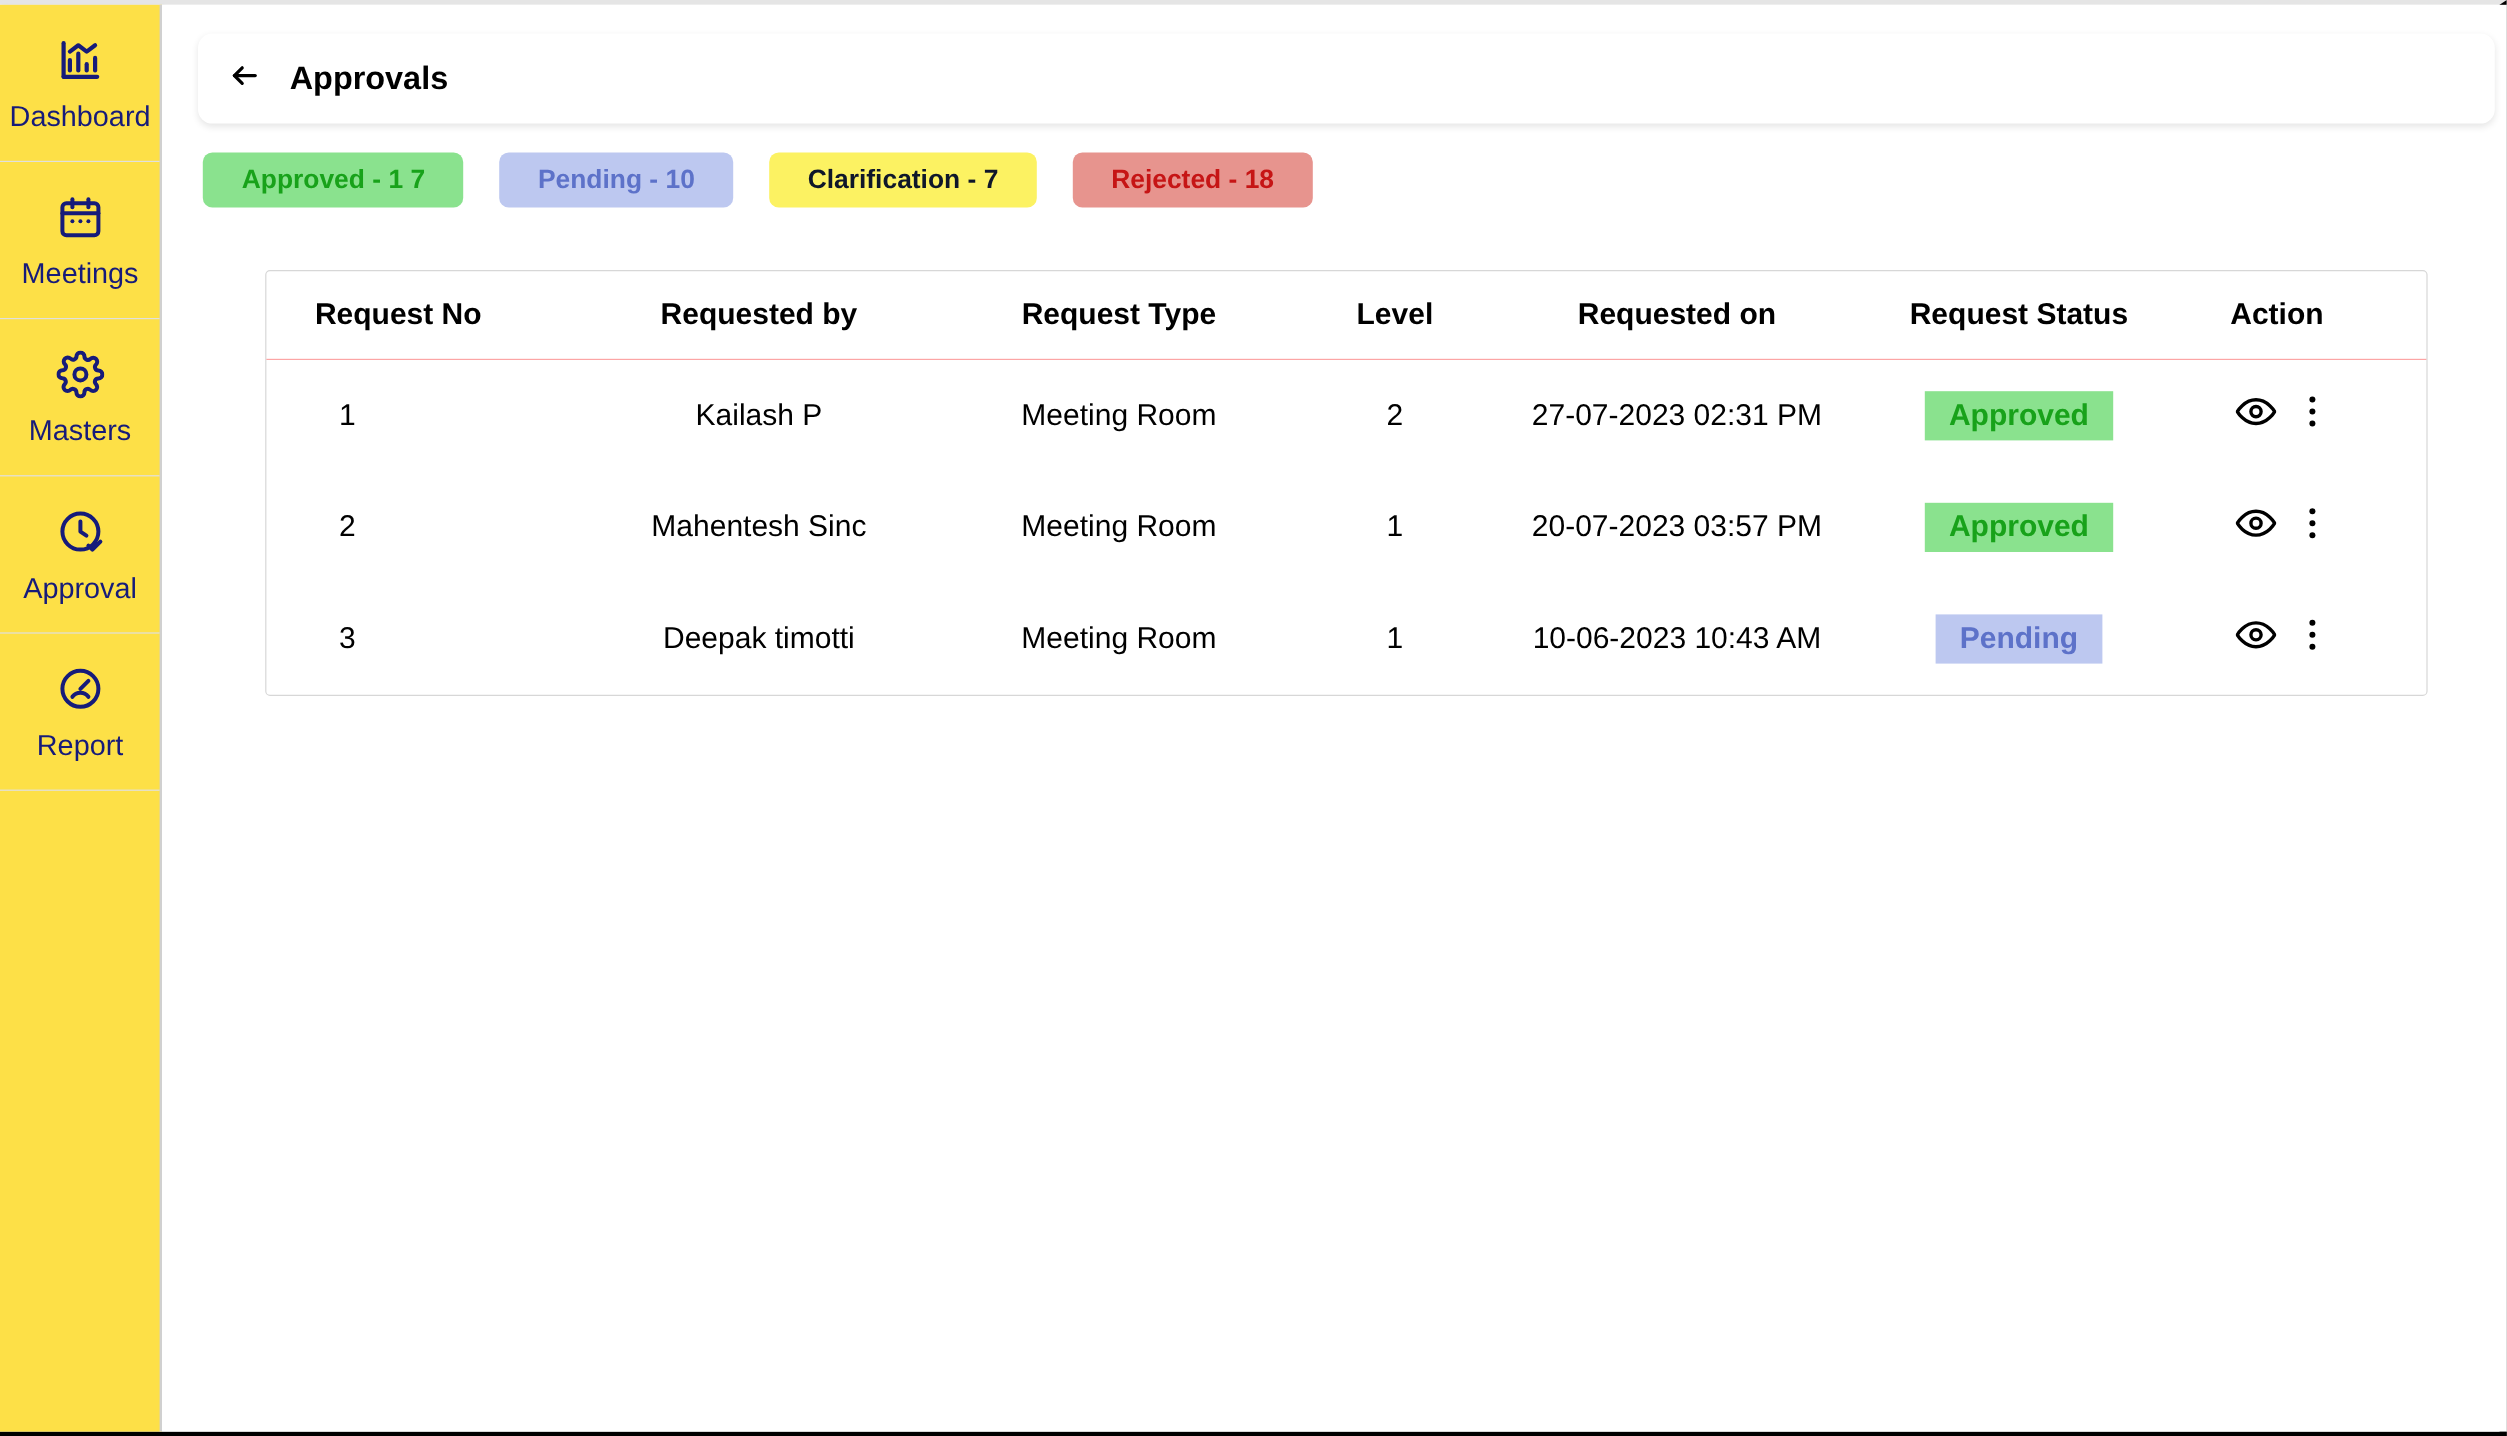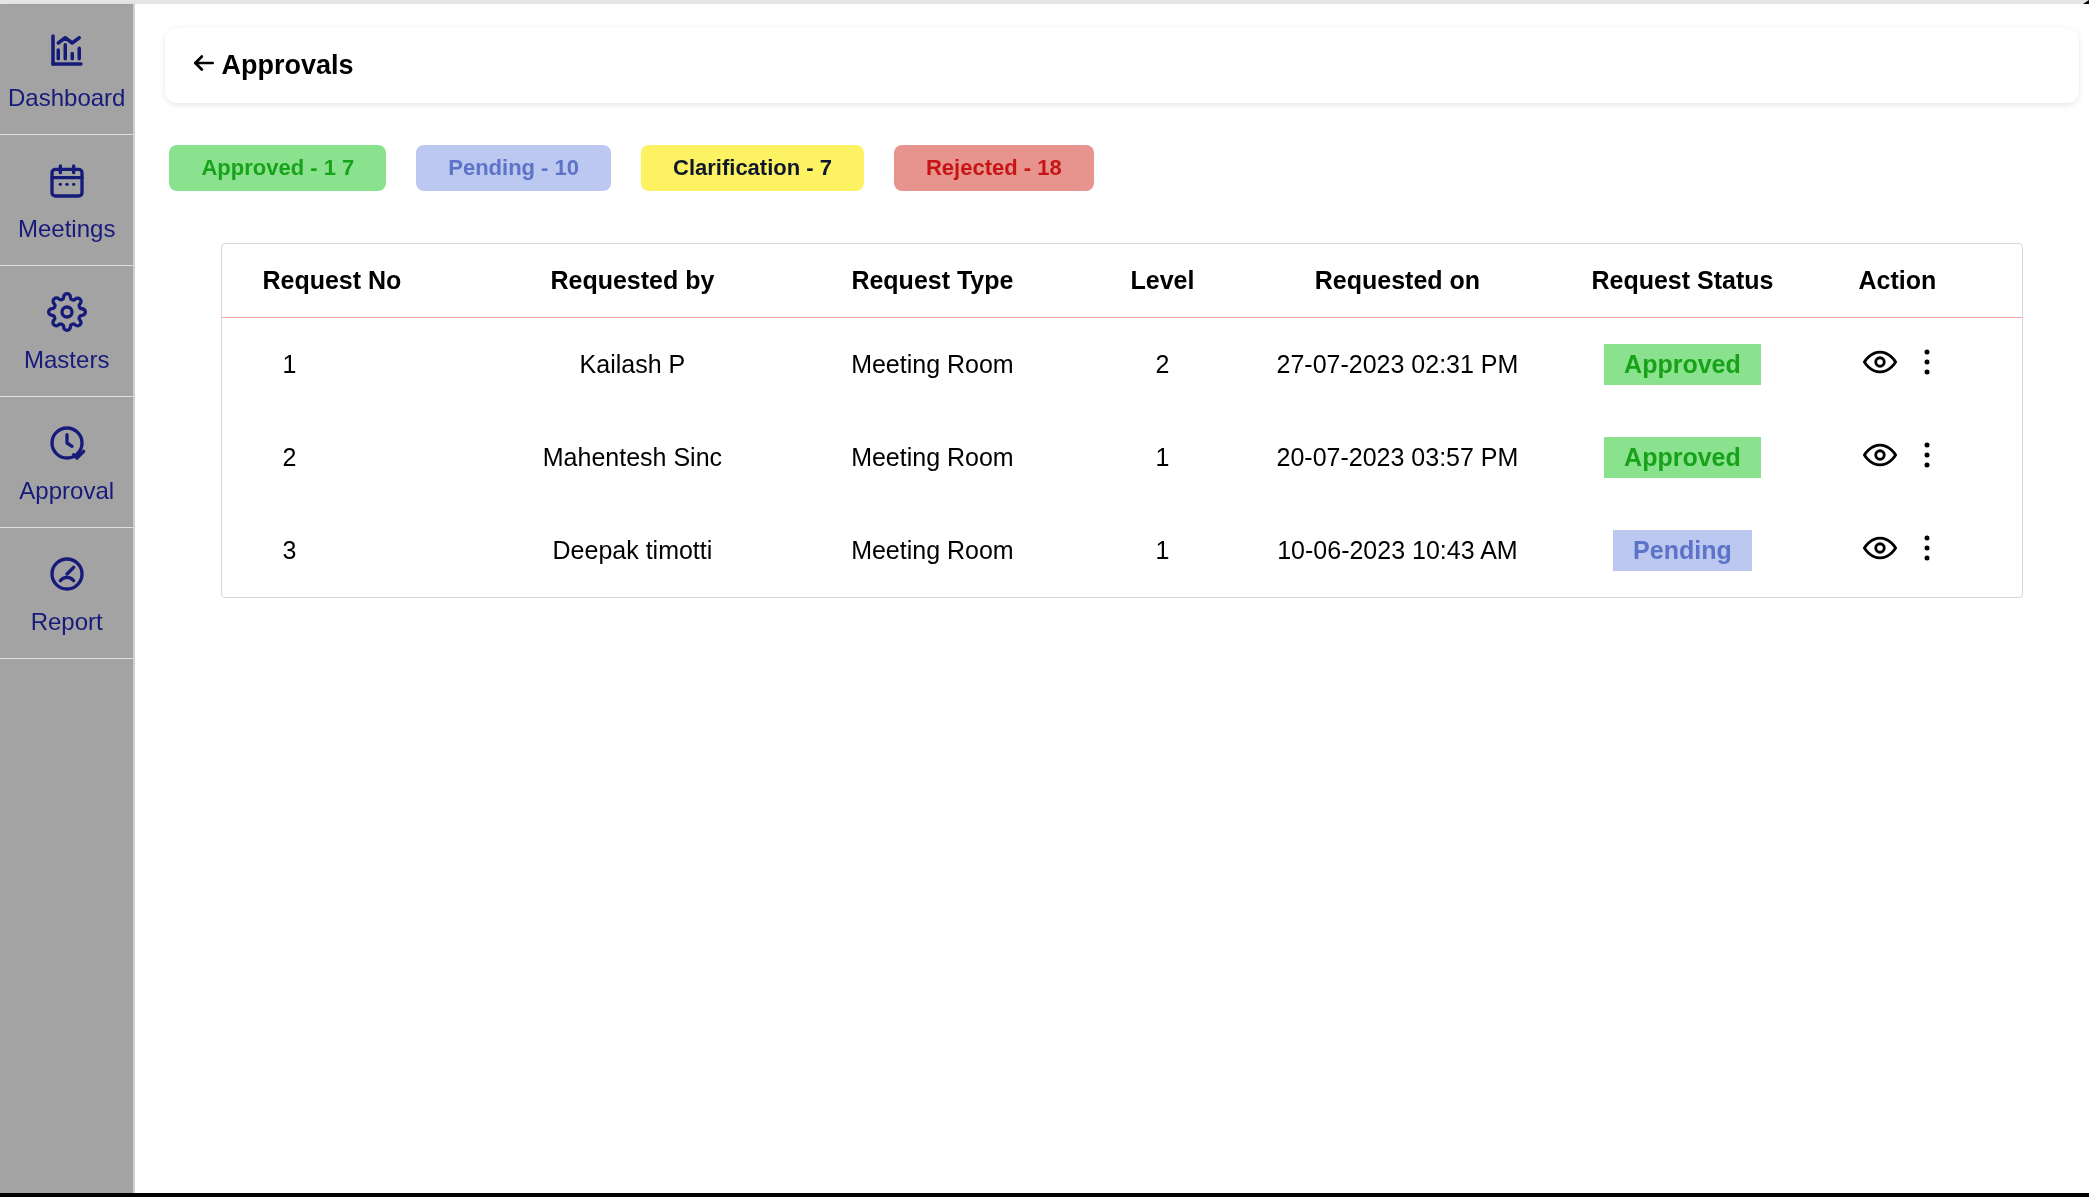--- a/index.html
+++ b/index.html
@@ -15,21 +15,21 @@
     display: flex;
     width: 100%;
     height: 100%;
     border-top: 4px solid #e5e5e5;
     border-bottom: 4px solid #000;
     border-right: 6px solid #000;
   }
   
   .sidebar {
     width: 186px;
-    background: #a3a3a3;
+    background: #fde047;
     border-right: 2px solid #d0d0d0;
     display: flex;
     flex-direction: column;
     box-shadow: 2px 0 3px rgba(0,0,0,0.05);
   }
   .sidebar-item {
     display: flex;
     flex-direction: column;
     align-items: center;
     justify-content: center;
@@ -57,23 +57,23 @@
     padding: 24px 34px 24px 30px;
     display: flex;
     flex-direction: column;
   }
   .header-bar {
     background: #ffffff;
     border-radius: 12px;
     box-shadow: 0 2px 6px rgba(0,0,0,0.10);
     padding: 22px 26px;
     display: flex;
-    align-items: flex-start;
-    gap: 4px;
-    margin-bottom: 42px;
+    align-items: center;
+    gap: 24px;
+    margin-bottom: 24px;
   }
   .header-bar .title {
     font-size: 27px;
     font-weight: 600;
     color: #000;
   }
   
   .status-pills {
     display: flex;
     gap: 30px;

